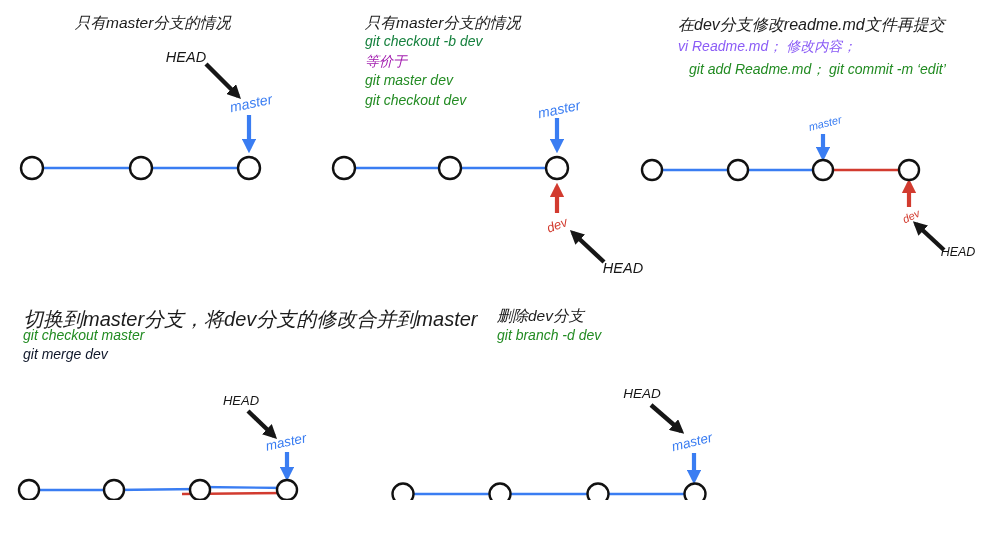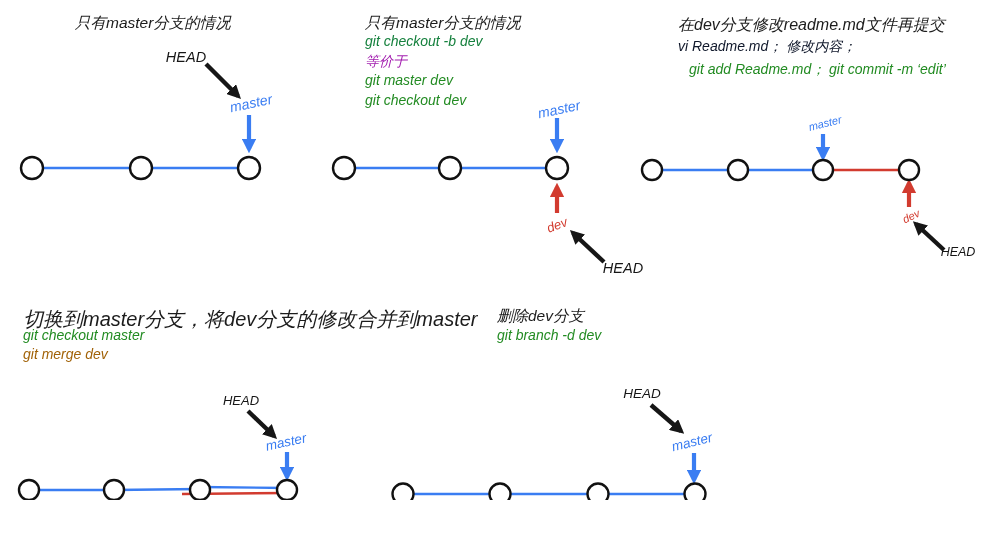--- a/index.html
+++ b/index.html
@@ -84,28 +84,28 @@
       <div class="float-label" style="left: 251px; top: 103px; font-size: 14px; color: rgb(58, 125, 242); transform: translate(-50%, -50%) rotate(-12deg);">master</div>
       <div class="panel-title" style="left: 365px; top: 13px; font-size: 15.5px;">只有master分支的情况</div>
       <div class="cmd-line" style="left: 365px; top: 33px; font-size: 14px; color: #15803d;">git checkout -b dev</div>
       <div class="cmd-line" style="left: 365px; top: 52.5px; font-size: 14px; color: #a21caf;">等价于</div>
       <div class="cmd-line" style="left: 365px; top: 72px; font-size: 14px; color: rgb(34, 139, 34);">git master dev</div>
       <div class="cmd-line" style="left: 365px; top: 91.5px; font-size: 14px; color: rgb(34, 139, 34);">git checkout dev</div>
       <div class="float-label" style="left: 559px; top: 109px; font-size: 14px; color: rgb(58, 125, 242); transform: translate(-50%, -50%) rotate(-12deg);">master</div>
       <div class="float-label" style="left: 557px; top: 225px; font-size: 13px; color: rgb(210, 59, 47); transform: translate(-50%, -50%) rotate(-20deg);">dev</div>
       <div class="float-label" style="left: 623px; top: 268px; font-size: 14.5px; color: rgb(22, 22, 22); transform: translate(-50%, -50%) rotate(0deg);">HEAD</div>
       <div class="panel-title" style="left: 678px; top: 15px; font-size: 16px;">在dev分支修改readme.md文件再提交</div>
-      <div class="cmd-line" style="left: 678px; top: 38px; font-size: 14px; color: #0f172a;">vi Readme.md； 修改内容；</div>
+      <div class="cmd-line" style="left: 678px; top: 38px; font-size: 14px; color: #8b5cf6;">vi Readme.md； 修改内容；</div>
       <div class="cmd-line" style="left: 678px; top: 61px; font-size: 14px; color: rgb(34, 139, 34); margin-left: 11px;">git add Readme.md； git commit -m ‘edit’</div>
       <div class="float-label" style="left: 825px; top: 123px; font-size: 11px; color: rgb(58, 125, 242); transform: translate(-50%, -50%) rotate(-14deg);">master</div>
       <div class="float-label" style="left: 911px; top: 216px; font-size: 11px; color: rgb(210, 59, 47); transform: translate(-50%, -50%) rotate(-25deg);">dev</div>
       <div class="float-label" style="left: 958px; top: 252px; font-size: 12.5px; color: rgb(22, 22, 22); transform: translate(-50%, -50%) rotate(0deg);">HEAD</div>
       <div class="panel-title" style="left: 23px; top: 306px; font-size: 20px;">切换到master分支，将dev分支的修改合并到master</div>
       <div class="cmd-line" style="left: 23px; top: 327px; font-size: 14px; color: rgb(34, 139, 34);">git checkout master</div>
-      <div class="cmd-line" style="left: 23px; top: 345.5px; font-size: 14px; color: #a16207;">git merge dev</div>
+      <div class="cmd-line" style="left: 23px; top: 345.5px; font-size: 14px; color: #0f172a;">git merge dev</div>
       <div class="float-label" style="left: 241px; top: 400px; font-size: 13px; color: rgb(22, 22, 22); transform: translate(-50%, -50%) rotate(0deg);">HEAD</div>
       <div class="float-label" style="left: 286px; top: 442px; font-size: 13.5px; color: rgb(58, 125, 242); transform: translate(-50%, -50%) rotate(-12deg);">master</div>
       <div class="float-label" style="left: 291px; top: 539px; font-size: 13.5px; color: rgb(210, 59, 47); transform: translate(-50%, -50%) rotate(-15deg);">dev</div>
       <div class="panel-title" style="left: 497px; top: 306px; font-size: 15.5px;">删除dev分支</div>
       <div class="cmd-line" style="left: 497px; top: 327px; font-size: 14px; color: rgb(34, 139, 34);">git branch -d dev</div>
       <div class="float-label" style="left: 642px; top: 393px; font-size: 13.5px; color: rgb(22, 22, 22); transform: translate(-50%, -50%) rotate(0deg);">HEAD</div>
       <div class="float-label" style="left: 692px; top: 442px; font-size: 13.5px; color: rgb(58, 125, 242); transform: translate(-50%, -50%) rotate(-14deg);">master</div>
     </div>
 </div>
 

